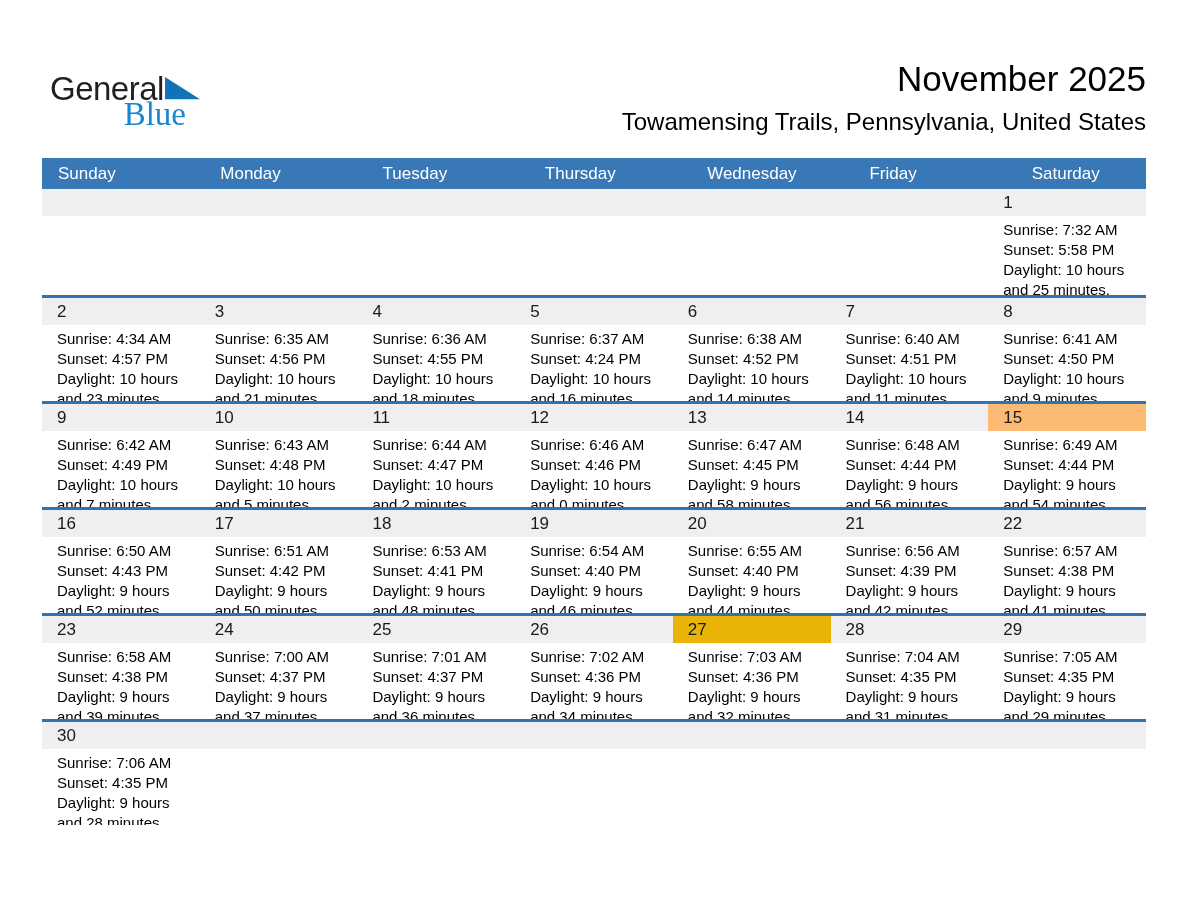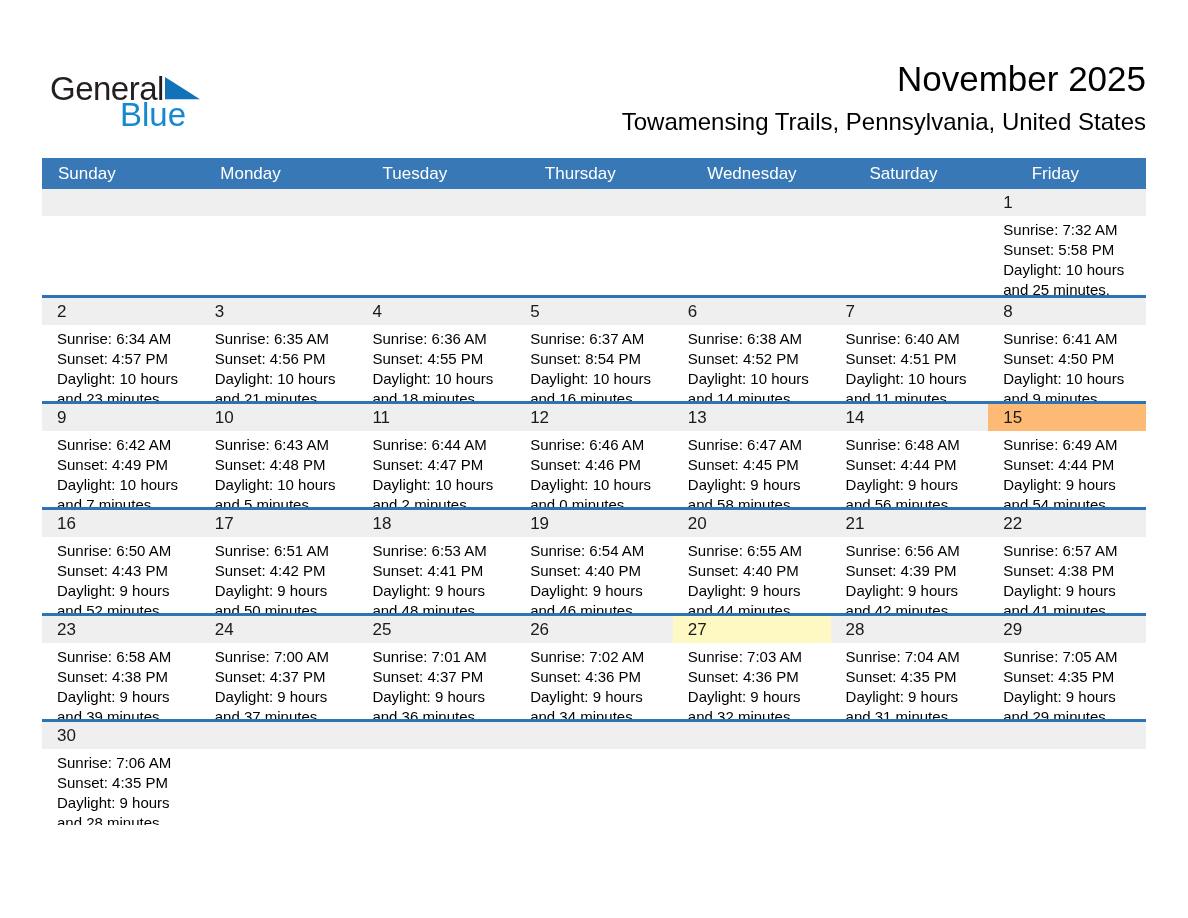--- a/index.html
+++ b/index.html
@@ -96,36 +96,36 @@
 <div class="page">
 
   <div class="header">
     <div class="logo">
       <div class="logo-line1">
         <span class="logo-general">General</span>
         <svg class="logo-triangle" width="44" height="30" viewBox="0 0 44 30">
           <polygon id="logo-tri-poly" points="0,0 44,28 0,28" fill="#1172b8"></polygon>
         </svg>
       </div>
-      <div class="logo-blue" id="logo-blue-text" style="color: rgb(21, 136, 208);">Blue</div>
+      <div class="logo-blue" id="logo-blue-text" style="color: rgb(21, 136, 208); font-family: Liberation Serif, serif;">Blue</div>
     </div>
     <div class="titles">
       <div class="month-title">November 2025</div>
       <div class="location-subtitle">Towamensing Trails, Pennsylvania, United States</div>
     </div>
   </div>
 
   <div class="weekday-bar" id="weekday-bar" style="background: rgb(56, 120, 182); gap: 32px;">
       <div class="weekday-cell">Sunday</div>
       <div class="weekday-cell">Monday</div>
       <div class="weekday-cell">Tuesday</div>
       <div class="weekday-cell">Thursday</div>
       <div class="weekday-cell">Wednesday</div>
+      <div class="weekday-cell">Friday</div>
       <div class="weekday-cell">Saturday</div>
-      <div class="weekday-cell">Friday</div>
     </div>
 
   <div id="calendar-grid">
       <div class="week-row" style="border-top-color: rgb(46, 116, 181);">
         <div class="day-cell">
           <div class="day-num" style="background: rgb(239, 239, 239);"></div>
         </div>
         <div class="day-cell">
           <div class="day-num" style="background: rgb(239, 239, 239);"></div>
         </div>
@@ -147,21 +147,21 @@
             <div>Sunrise: 7:32 AM</div>
             <div>Sunset: 5:58 PM</div>
             <div>Daylight: 10 hours and 25 minutes.</div>
           </div>
         </div>
       </div>
       <div class="week-row sep" style="border-top-color: rgb(46, 116, 181);">
         <div class="day-cell">
           <div class="day-num" style="background: rgb(239, 239, 239);">2</div>
           <div class="day-body">
-            <div>Sunrise: 6:34 AM</div>
+            <div>Sunrise: 4:34 AM</div>
             <div>Sunset: 4:57 PM</div>
             <div>Daylight: 10 hours and 23 minutes.</div>
           </div>
         </div>
         <div class="day-cell">
           <div class="day-num" style="background: rgb(239, 239, 239);">3</div>
           <div class="day-body">
             <div>Sunrise: 6:35 AM</div>
             <div>Sunset: 4:56 PM</div>
             <div>Daylight: 10 hours and 21 minutes.</div>
@@ -172,21 +172,21 @@
           <div class="day-body">
             <div>Sunrise: 6:36 AM</div>
             <div>Sunset: 4:55 PM</div>
             <div>Daylight: 10 hours and 18 minutes.</div>
           </div>
         </div>
         <div class="day-cell">
           <div class="day-num" style="background: rgb(239, 239, 239);">5</div>
           <div class="day-body">
             <div>Sunrise: 6:37 AM</div>
-            <div>Sunset: 8:54 PM</div>
+            <div>Sunset: 4:24 PM</div>
             <div>Daylight: 10 hours and 16 minutes.</div>
           </div>
         </div>
         <div class="day-cell">
           <div class="day-num" style="background: rgb(239, 239, 239);">6</div>
           <div class="day-body">
             <div>Sunrise: 6:38 AM</div>
             <div>Sunset: 4:52 PM</div>
             <div>Daylight: 10 hours and 14 minutes.</div>
           </div>
@@ -351,21 +351,21 @@
         </div>
         <div class="day-cell">
           <div class="day-num" style="background: rgb(239, 239, 239);">26</div>
           <div class="day-body">
             <div>Sunrise: 7:02 AM</div>
             <div>Sunset: 4:36 PM</div>
             <div>Daylight: 9 hours and 34 minutes.</div>
           </div>
         </div>
         <div class="day-cell">
-          <div class="day-num" style="background: #fef9c3;">27</div>
+          <div class="day-num" style="background: #eab308;">27</div>
           <div class="day-body">
             <div>Sunrise: 7:03 AM</div>
             <div>Sunset: 4:36 PM</div>
             <div>Daylight: 9 hours and 32 minutes.</div>
           </div>
         </div>
         <div class="day-cell">
           <div class="day-num" style="background: rgb(239, 239, 239);">28</div>
           <div class="day-body">
             <div>Sunrise: 7:04 AM</div>

